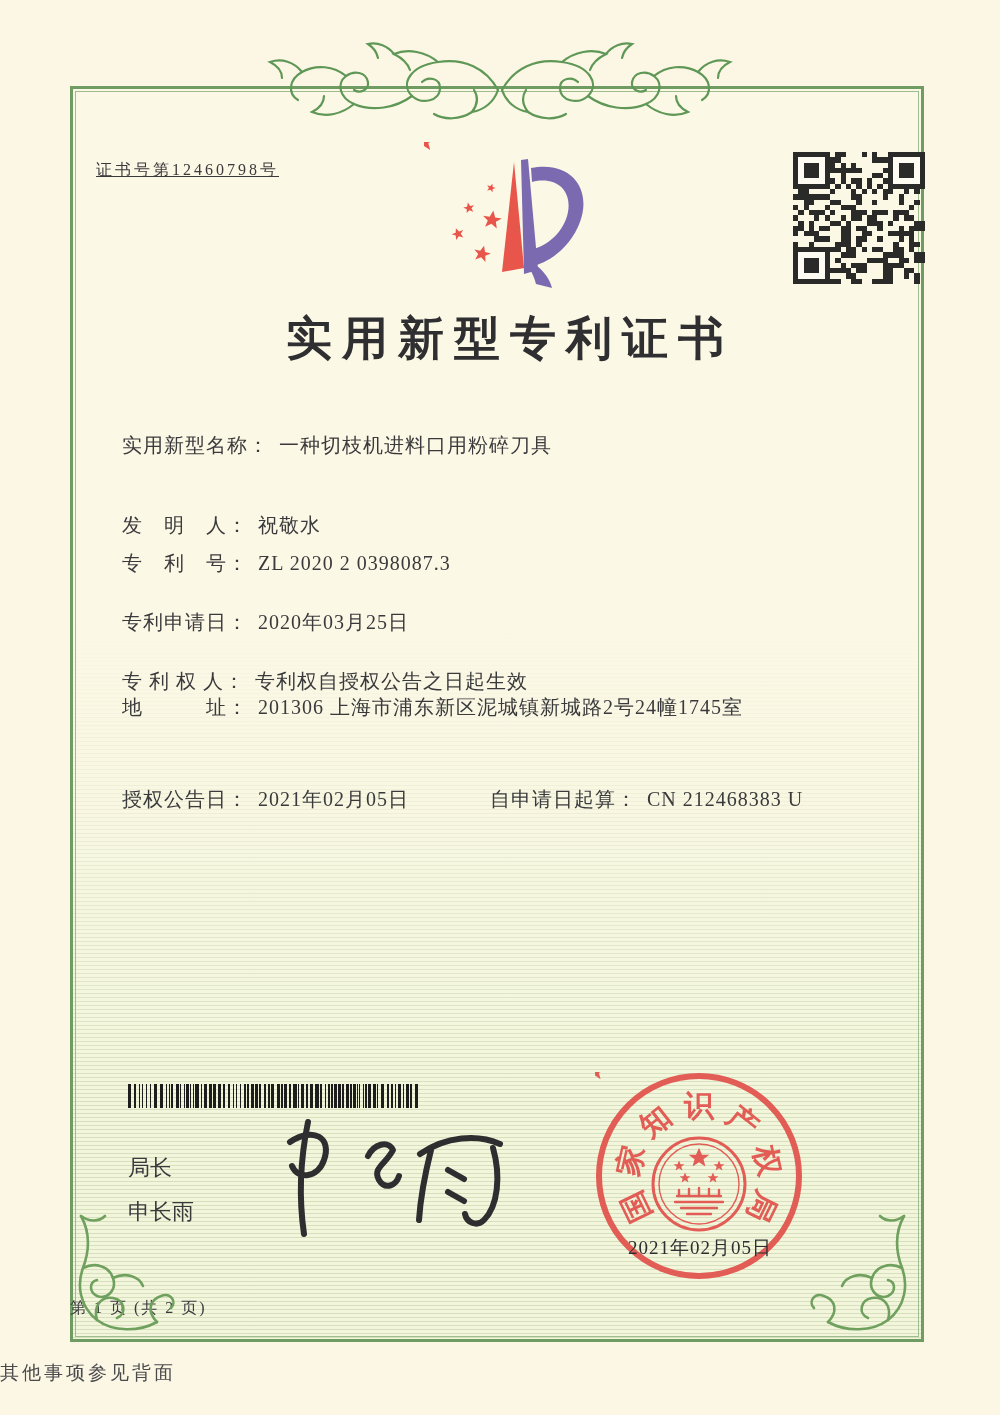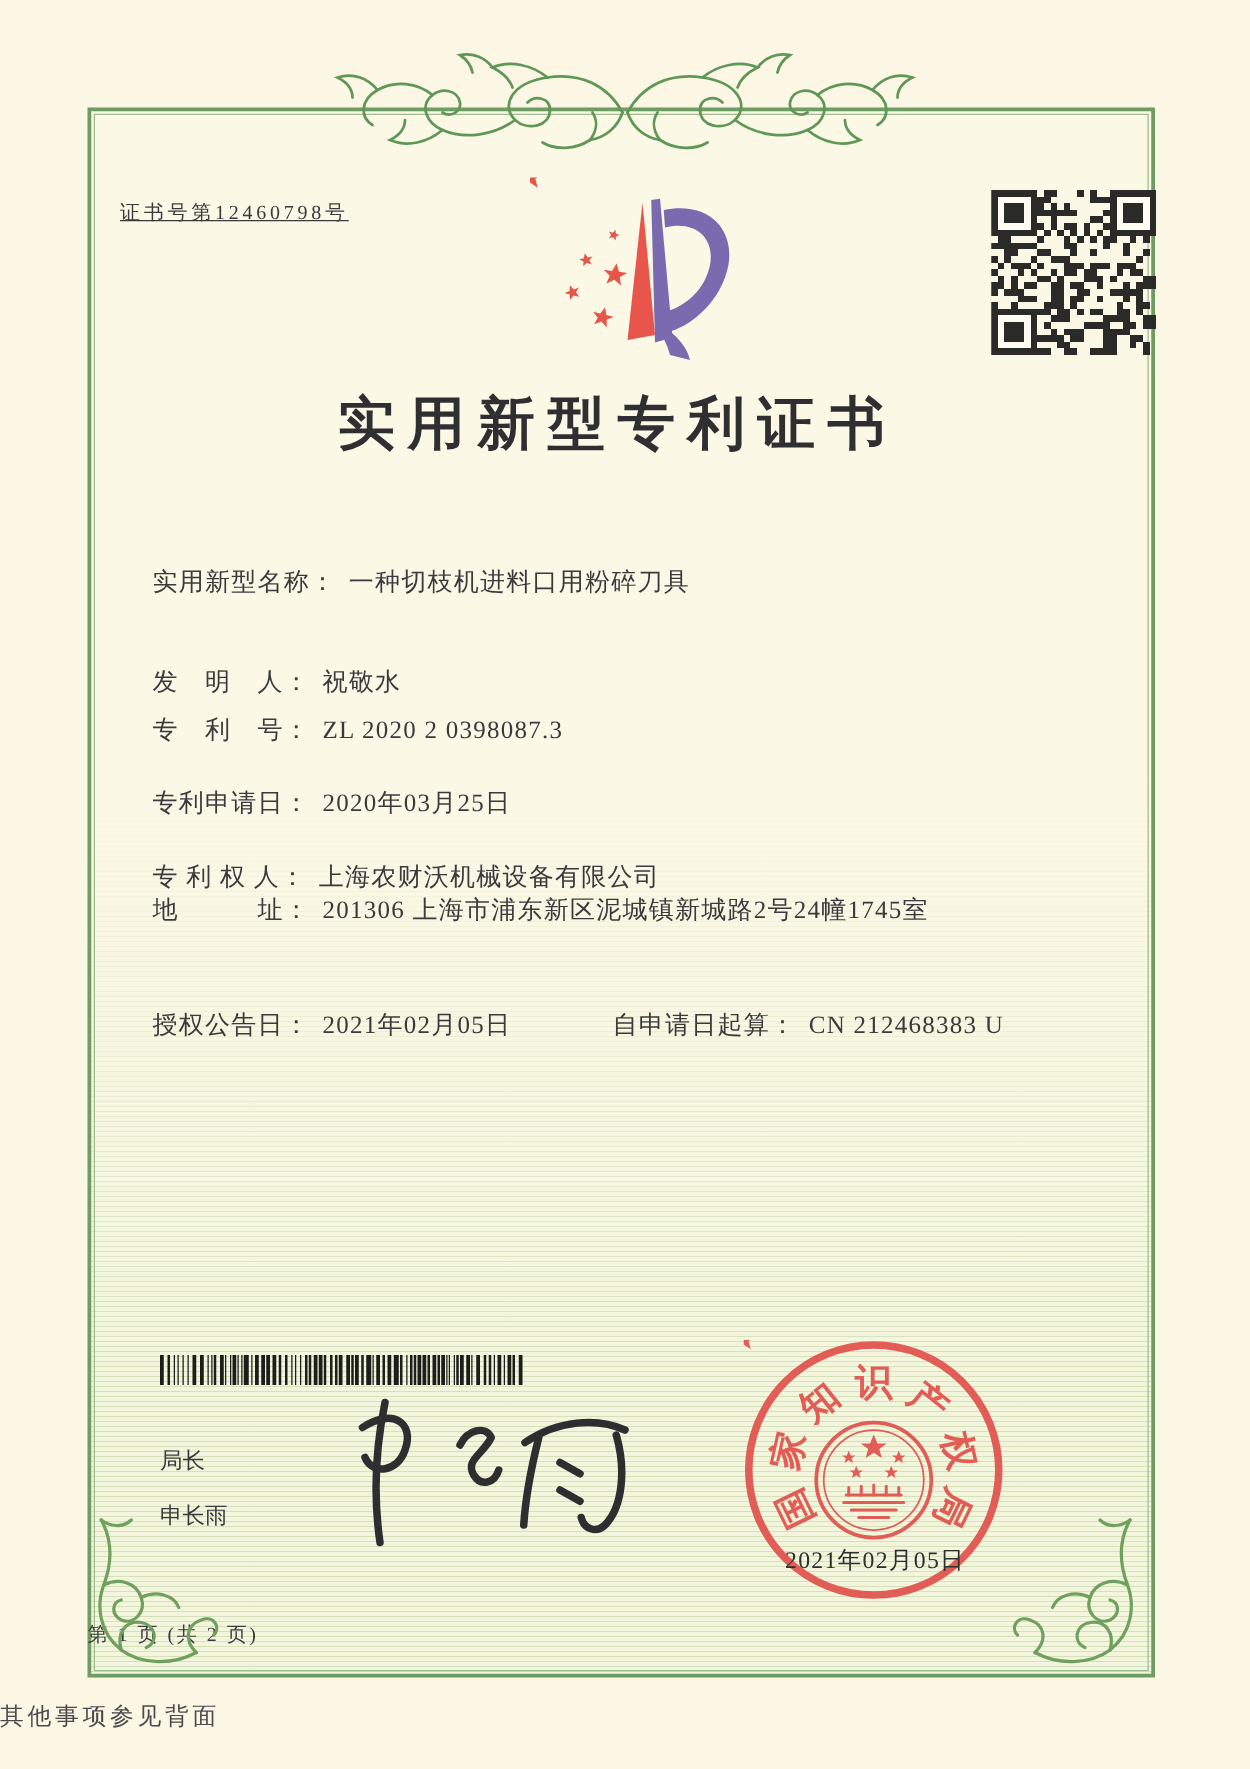--- a/index.html
+++ b/index.html
@@ -16,32 +16,32 @@
       linear-gradient(180deg,#fcf8e6 0%,#fcf8e6 42%,rgba(252,248,230,0) 82%),
       repeating-linear-gradient(180deg,rgba(137,182,107,.34) 0 1px,rgba(238,245,216,.65) 1px 4px);
   }
   .frame::before{
     content:"";position:absolute;inset:2px;border:1px solid #9dbd8e;pointer-events:none;
   }
   .cert-number{position:absolute;left:96px;top:160px;font-size:16px;letter-spacing:3px;text-decoration:underline;}
   .logo{position:absolute;left:424px;top:142px;}
   .qr{position:absolute;left:793px;top:152px;width:132px;height:132px;}
   .title{
-    position:absolute;left:70px;top:308px;width:848px;text-align:center;
+    position:absolute;left:86px;top:308px;width:848px;text-align:center;
     font-size:46px;font-weight:700;letter-spacing:10px;color:#2f2f31;
   }
-  .row{position:absolute;left:122px;font-size:20px;white-space:nowrap;letter-spacing:1px;margin-top:20px;}
+  .row{position:absolute;left:122px;font-size:20px;white-space:nowrap;letter-spacing:1px;}
   .row .lbl{margin-right:10px;}
   .paras{
     position:absolute;left:122px;top:836px;width:758px;
     font-size:20px;line-height:31px;text-align:justify;
   }
   .paras p{margin:0;text-indent:2em;}
   .barcode{position:absolute;left:128px;top:1084px;width:292px;height:24px;}
-  .director{position:absolute;left:128px;top:1146px;font-size:18px;line-height:44px;}
+  .director{position:absolute;left:128px;top:1146px;font-size:22px;line-height:44px;}
   .signature{position:absolute;left:268px;top:1108px;}
   .seal{position:absolute;left:595px;top:1072px;width:208px;height:208px;opacity:.92;}
   .seal-date{
     position:absolute;left:602px;top:1235px;width:196px;text-align:center;
     font-size:19px;letter-spacing:1px;color:#2e2e30;z-index:5;
   }
   .page-info{position:absolute;left:70px;top:1298px;width:848px;font-size:16px;letter-spacing:2px;}
   .back-note{position:absolute;left:0;top:1360px;width:1000px;text-align:left;font-size:19px;letter-spacing:3px;color:#4a4a4c;}
   .top-ornament{position:absolute;left:250px;top:38px;z-index:2;}
   .corner{position:absolute;z-index:1;}
@@ -341,21 +341,21 @@
 <div class="row" style="top:512px">
   <span class="lbl">发　明　人：</span><span>祝敬水</span>
 </div>
 <div class="row" style="top:550px">
   <span class="lbl">专　利　号：</span><span>ZL 2020 2 0398087.3</span>
 </div>
 <div class="row" style="top:609px">
   <span class="lbl">专利申请日：</span><span>2020年03月25日</span>
 </div>
 <div class="row" style="top:668px">
-  <span class="lbl">专 利 权 人：</span><span>上海农财沃机械设备有限公司</span>
+  <span class="lbl">专 利 权 人：</span><span>专利权自授权公告之日起生效</span>
 </div>
 <div class="row" style="top:694px">
   <span class="lbl">地　　　址：</span><span>201306 上海市浦东新区泥城镇新城路2号24幢1745室</span>
 </div>
 <div class="row" style="top:786px">
   <span class="lbl">授权公告日：</span><span>2021年02月05日</span>
 </div>
 <div class="row" style="top:786px;left:490px">
   <span class="lbl">自申请日起算：</span><span>CN 212468383 U</span>
 </div>

